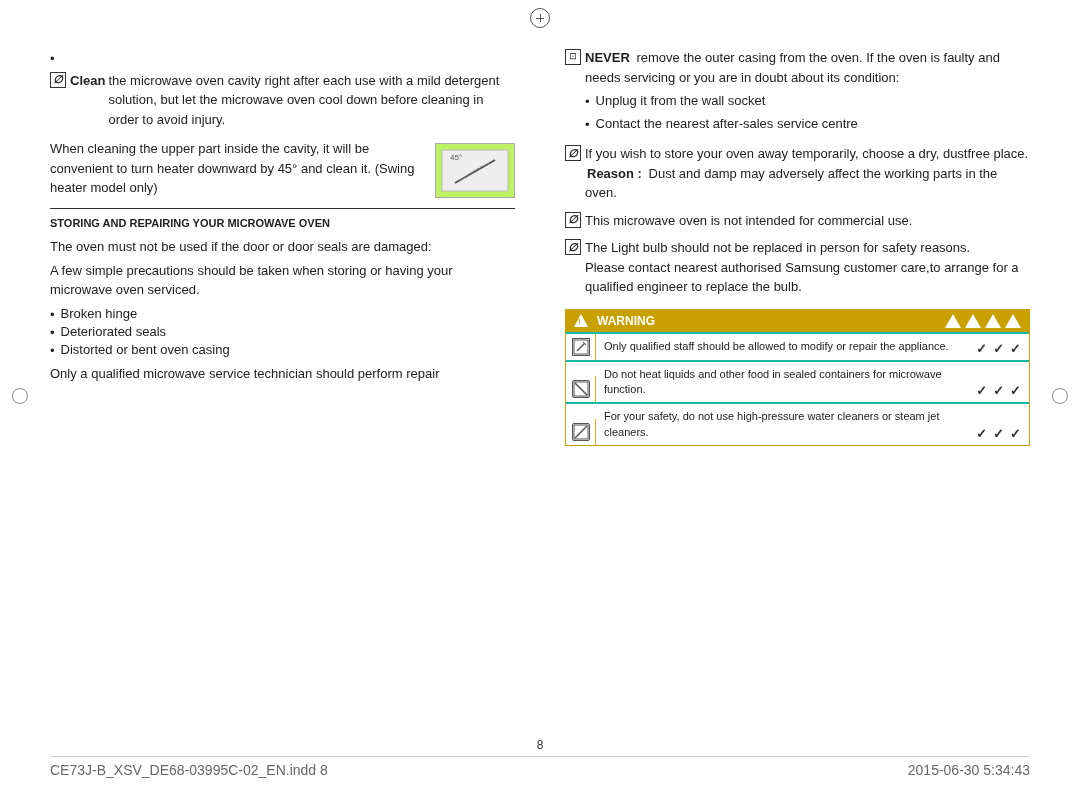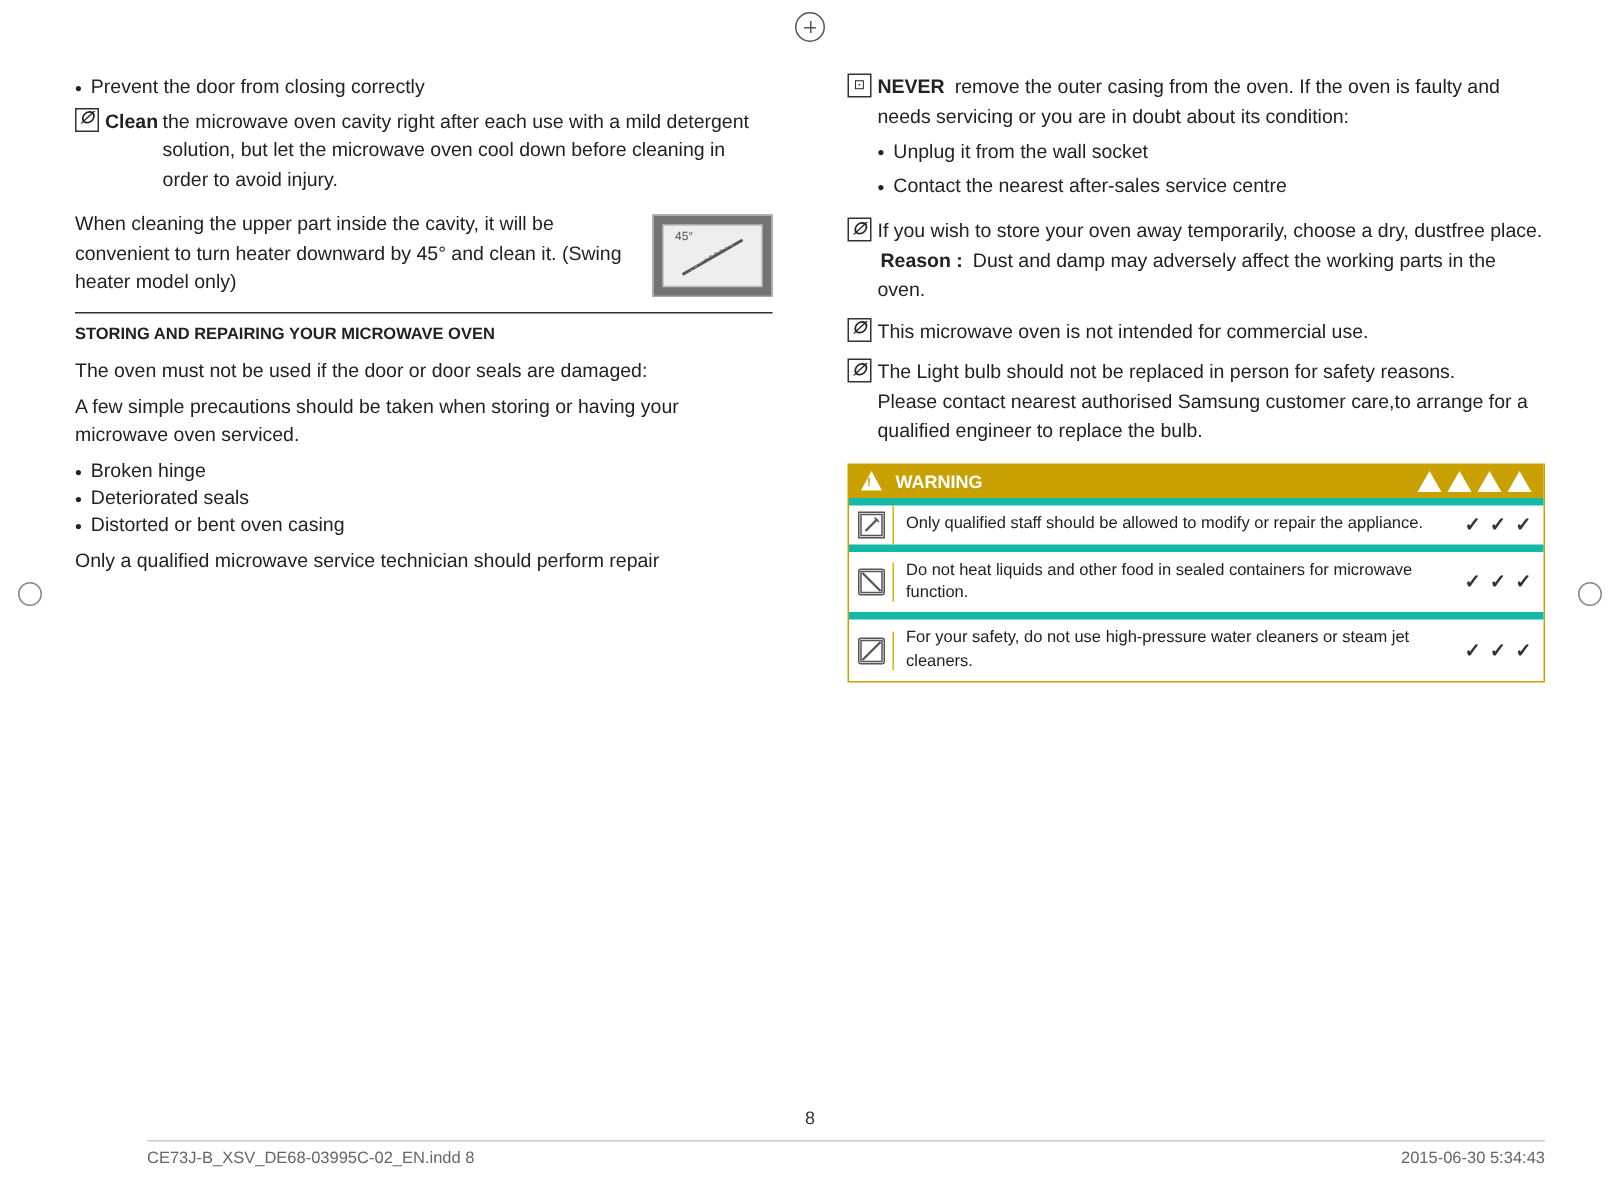--- a/index.html
+++ b/index.html
@@ -92,21 +92,21 @@
     .clean-block {
       display: flex;
       align-items: flex-start;
       margin-bottom: 8px;
     }
 
     .heater-image {
       width: 80px;
       height: 55px;
       border: 1px solid #aaa;
-      background: #737373;
+      background: #bef264;
       flex-shrink: 0;
       margin-left: 10px;
       display: flex;
       align-items: center;
       justify-content: center;
       position: relative;
       overflow: hidden;
     }
     .heater-image svg {
       width: 70px;
@@ -151,22 +151,22 @@
     }
 
     .warning-icons-header {
       display: flex;
       gap: 4px;
       align-items: center;
     }
 
     .warning-row {
       display: flex;
-      border-top: 5px solid #14b8a6;
-      align-items: center;
+      border-top: 2px solid #14b8a6;
+      align-items: flex-end;
     }
 
     .warning-row-icon {
       width: 30px;
       flex-shrink: 0;
       display: flex;
       align-items: center;
       justify-content: center;
       border-right: 1px solid #d4b800;
       padding: 4px;
@@ -203,25 +203,24 @@
 
     
     .footer {
       position: absolute;
       bottom: 14px;
       left: 50px;
       right: 50px;
       display: flex;
       justify-content: space-between;
       align-items: center;
-      font-size: 11px;
+      font-size: 14px;
       color: #666;
       border-top: 1px solid #ccc;
       padding-top: 5px;
-      margin-left: 48px;
     }
 
     
     .left-compass {
       position: absolute;
       left: 12px;
       top: 50%;
       transform: translateY(-50%);
       width: 16px;
       height: 16px;
@@ -282,21 +281,20 @@
 
 <div class="right-compass"></div>
 
 <div class="page-container">
   <div class="columns">
 
     <div class="left-col">
 
       <div class="bullet-item content-block">
         <span class="bullet-dot">•</span>
-        <span>Prevent the door from closing correctly</span>
       </div>
 
       <div class="clean-block content-block">
         <div style="flex:1;">
           <div style="display:flex; align-items:flex-start; margin-bottom:2px;">
             <span class="inline-icon-box" style="font-style:italic; font-weight:bold; font-size:11px;">∅</span>
             <span style="font-weight:bold;">Clean</span>
             <span style="margin-left:3px;">the microwave oven cavity right after each use with a mild detergent solution, but let the microwave oven cool down before cleaning in order to avoid injury.</span>
           </div>
         </div>

